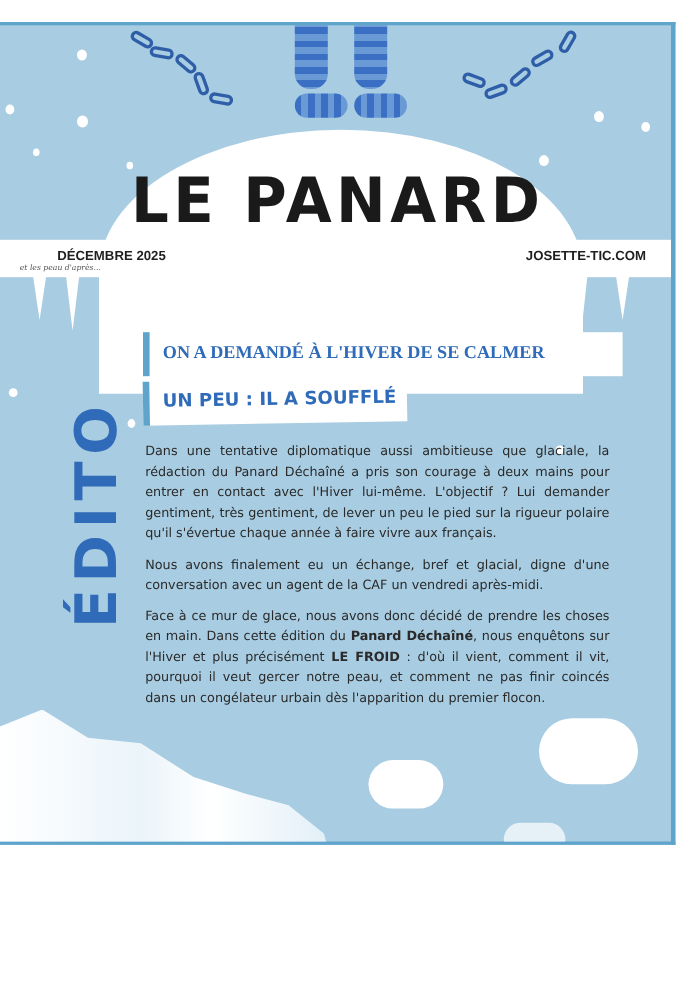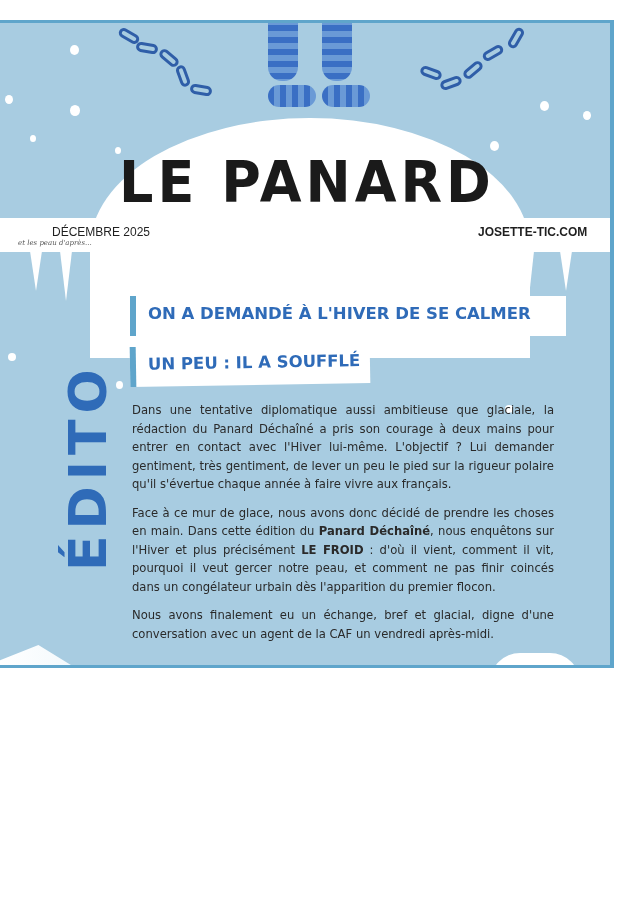--- a/index.html
+++ b/index.html
@@ -1,20 +1,20 @@
 <!DOCTYPE html>
 <html><head>
 <meta charset="utf-8">
 <style>
   * { box-sizing: border-box; margin: 0; padding: 0; }
   html, body { width: 634px; height: 912px; background: #ffffff; overflow: hidden; }
   body { position: relative; font-family: "DejaVu Sans", sans-serif; }
 
   .page {
-    position: absolute; left: 0; top: 20px; width: 614px; height: 648px;
+    position: absolute; left: 0; top: 20px; width: 614px; height: 748px;
     background: #a8cce1;
     border-top: 3px solid #5fa5cb;
     border-right: 4px solid #5fa5cb;
     border-bottom: 3px solid #5fa5cb;
     overflow: hidden;
   }
 
   
   .snow { position: absolute; background: #fff; border-radius: 50%; }
 
@@ -34,21 +34,21 @@
   }
 
   .title {
     position: absolute; left: 0; width: 614px; text-align: center;
     font-family: "DejaVu Sans", sans-serif; font-weight: 900; color: #1a1a1a;
     letter-spacing: 4px;
   }
   .title.l1 { top: 128px; font-size: 54px; transform: scaleY(1.05); }
   .title.l2 { top: 186px; font-size: 54px; }
 
-  .date { position: absolute; left: 52px; top: 202px; font-family: "Liberation Sans", sans-serif; font-weight: 400; font-size: 12px; color: #1f1f1f; }
+  .date { position: absolute; left: 52px; top: 202px; font-family: "Liberation Sans", sans-serif; font-weight: 700; font-size: 12px; color: #1f1f1f; }
   .tagline { position: absolute; left: 18px; top: 216px; font-family: "DejaVu Serif", serif; font-style: italic; font-size: 7px; color: #555; }
   .site { position: absolute; left: 478px; top: 202px; font-family: "Liberation Sans", sans-serif; font-weight: 700; font-size: 12px; color: #1f1f1f; }
 
   
   .sock { position: absolute; width: 30px; height: 80px;
     background: repeating-linear-gradient(180deg, #3a6fc4 0 6px, #6a9ad6 6px 12px); border-radius: 4px 4px 14px 14px; }
   .foot { position: absolute; width: 48px; height: 22px; border-radius: 12px;
     background: repeating-linear-gradient(90deg, #3a6fc4 0 6px, #6a9ad6 6px 12px); }
   .chain-link { position: absolute; width: 22px; height: 10px; border: 3px solid #2f5ea8; border-radius: 6px; background: transparent; }
 
@@ -58,21 +58,21 @@
     font-family: "DejaVu Sans", sans-serif; font-weight: 900; font-size: 52px; color: #2f6bb8;
     transform-origin: 0 0; transform: rotate(-90deg) translate(-230px, 0);
     letter-spacing: 6px; white-space: nowrap;
   }
 
   .banner {
     position: absolute; background: #ffffff; border-left: 6px solid #5fa5cb;
     color: #2f6bb8; font-family: "DejaVu Sans", sans-serif; font-weight: 800; font-size: 16.5px;
     padding: 8px 12px; white-space: nowrap;
   }
-  .banner.b1 { left: 130px; top: 273px; width: 436px; height: 40px; }
+  .banner.b1 { left: 130px; top: 279px; width: 436px; height: 40px; font-family: Liberation Serif, serif; }
   .banner.b2 { left: 130px; top: 322px; width: 240px; height: 40px; transform: rotate(-1deg); }
 
   .article { position: absolute; left: 132px; top: 378px; width: 422px; color: #2a2a2a; font-family: "DejaVu Sans", sans-serif; font-size: 11.6px; line-height: 18.5px; text-align: justify; }
   .article p { margin-bottom: 10px; }
   .article b { font-weight: 700; }
 
   
   .cloud { position: absolute; background: #ffffff; border-radius: 40px; }
   .iceberg { position: absolute; background: #ffffff; }
   .sea { position: absolute; left: 0; top: 780px; width: 614px; height: 100px; background: #b7d6e8; }
@@ -145,16 +145,16 @@
   <div class="cloud" style="left:335px;top:668px;width:68px;height:44px"></div>
   <div class="cloud" style="left:458px;top:725px;width:56px;height:30px;background:#e6f0f7"></div>
 
   <div class="megaphone"></div>
   <div class="person"></div>
   <div class="hood"></div>
   <div class="boat"></div>
 
   <div class="article">
     <p>Dans une tentative diplomatique aussi ambitieuse que glaciale, la rédaction du Panard Déchaîné a pris son courage à deux mains pour entrer en contact avec l'Hiver lui-même. L'objectif ? Lui demander gentiment, très gentiment, de lever un peu le pied sur la rigueur polaire qu'il s'évertue chaque année à faire vivre aux français.</p>
+    <p>Nous avons finalement eu un échange, bref et glacial, digne d'une conversation avec un agent de la CAF un vendredi après-midi.</p>
     <p><span>Face à ce mur de glace, nous avons donc décidé de prendre les choses en main. Dans cette édition du </span><b>Panard Déchaîné</b><span>, nous enquêtons sur l'Hiver et plus précisément </span><b>LE FROID</b><span> : d'où il vient, comment il vit, pourquoi il veut gercer notre peau, et comment ne pas finir coincés dans un congélateur urbain dès l'apparition du premier flocon.</span></p>
-    <p>Nous avons finalement eu un échange, bref et glacial, digne d'une conversation avec un agent de la CAF un vendredi après-midi.</p>
   </div>
 </div>
 
 </body></html>

